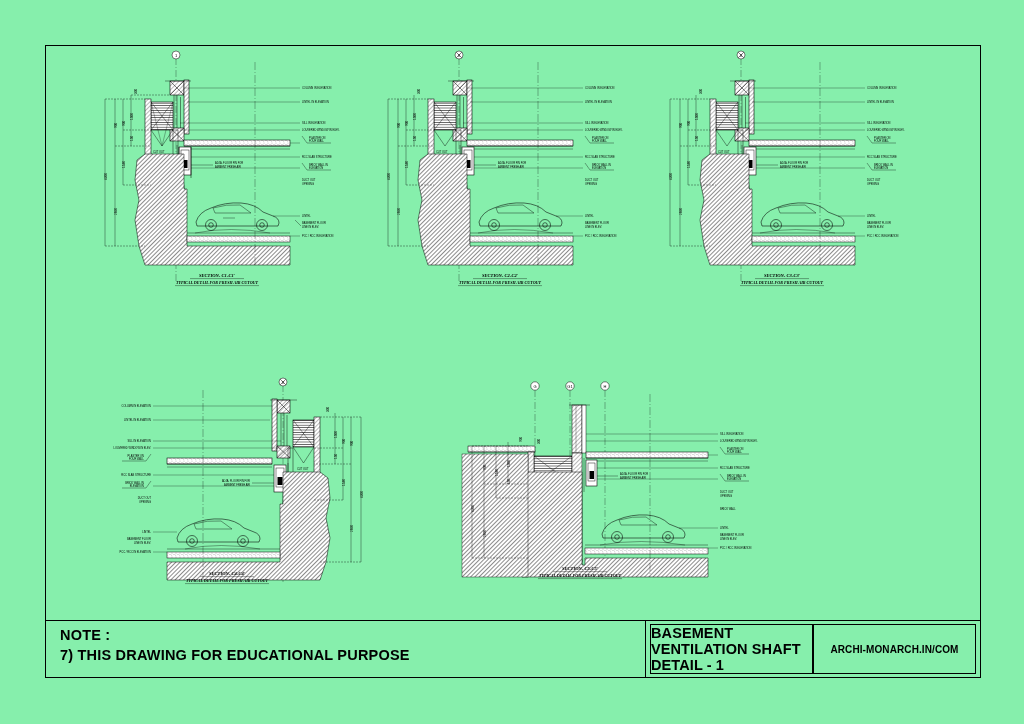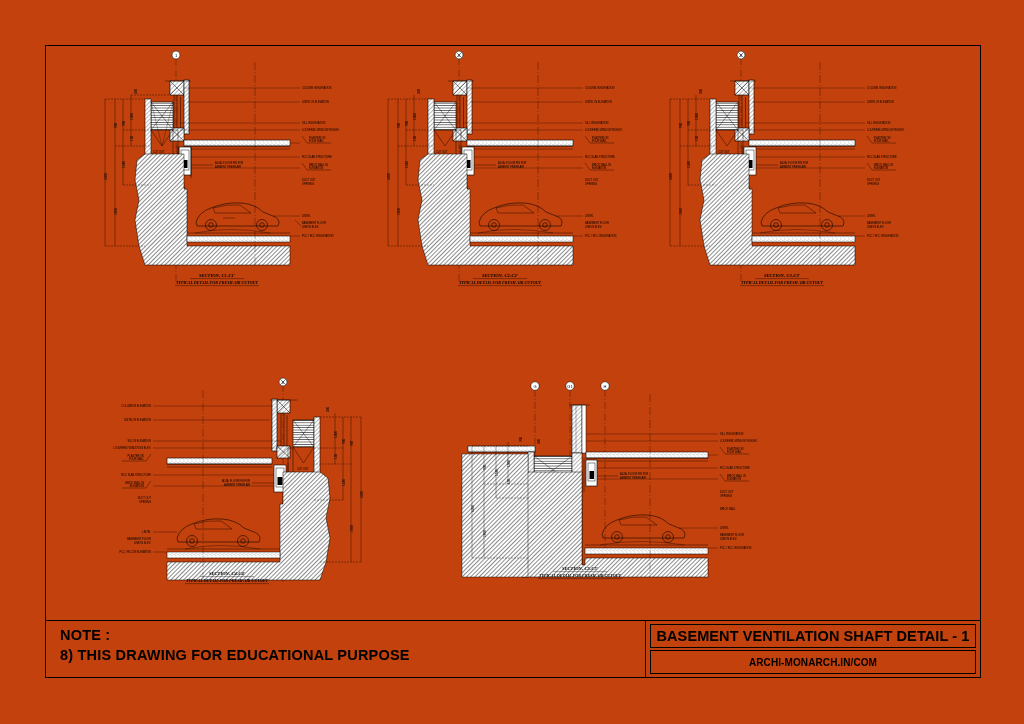--- a/index.html
+++ b/index.html
@@ -1,21 +1,21 @@
 <!DOCTYPE html>
 <html><head>
 <meta charset="utf-8">
 <style>
   html,body{margin:0;padding:0;background:#ffffff;}
   body{width:1024px;height:724px;overflow:hidden;font-family:"Liberation Sans",sans-serif;}
-  #sheet{position:relative;width:1024px;height:724px;background:#c2410c;}
+  #sheet{position:relative;width:1024px;height:724px;background:#86efac;}
   .frame{position:absolute;left:45px;top:45px;width:936px;height:633px;border:1.6px solid #000;box-sizing:border-box;}
   .tblock{position:absolute;left:45px;top:620px;width:936px;height:58px;border:1.6px solid #000;box-sizing:border-box;display:flex;}
   .tb-left{flex:0 0 600px;border-right:1.6px solid #000;box-sizing:border-box;padding:5px 10px 0 14px;}
-  .tb-right{flex:1;display:flex;flex-direction:column;box-sizing:border-box;padding:2px 4px;}
+  .tb-right{flex:1;display:flex;flex-direction:row;box-sizing:border-box;padding:2px 4px;}
   .tb-right .row{flex:1;border:1.2px solid #000;margin:1px 0;display:flex;align-items:center;justify-content:center;}
   .note-h{font-size:14.5px;font-weight:bold;letter-spacing:.2px;color:#000;line-height:1.35;}
   .note-l{font-size:14.5px;font-weight:bold;letter-spacing:.2px;color:#000;line-height:1.35;}
   .tt1{font-size:14.5px;font-weight:bold;letter-spacing:.1px;}
   .tt2{font-size:10px;font-weight:bold;letter-spacing:.1px;}
   .det{position:absolute;}
   svg{display:block;overflow:visible;}
   text{font-family:"Liberation Serif",serif;}
   .lbl{font-size:2.6px;font-family:"Liberation Sans",sans-serif;fill:#000;}
   .dim{font-size:3.1px;font-family:"Liberation Sans",sans-serif;fill:#000;}
@@ -725,21 +725,21 @@
       <text class="sect-t" x="130" y="198">SECTION- C5-C5'</text>
       <text class="sect-s" x="130" y="205">TYPICAL DETAIL FOR FRESH AIR CUTOUT</text>
       <line x1="103" y1="199.6" x2="157" y2="199.6" stroke="#000" stroke-width="0.35"></line>
       <line x1="88" y1="206.6" x2="172" y2="206.6" stroke="#000" stroke-width="0.35"></line>
     </svg>
   </div>
 
   <div class="tblock">
     <div class="tb-left">
       <div class="note-h">NOTE :</div>
-      <div class="note-l">8) THIS DRAWING FOR EDUCATIONAL PURPOSE</div>
+      <div class="note-l">7) THIS DRAWING FOR EDUCATIONAL PURPOSE</div>
     </div>
     <div class="tb-right">
       <div class="row">
         <span class="tt1">BASEMENT VENTILATION SHAFT DETAIL - 1</span>
       </div>
       <div class="row">
         <span class="tt2">ARCHI-MONARCH.IN/COM</span>
       </div>
     </div>
   </div>

